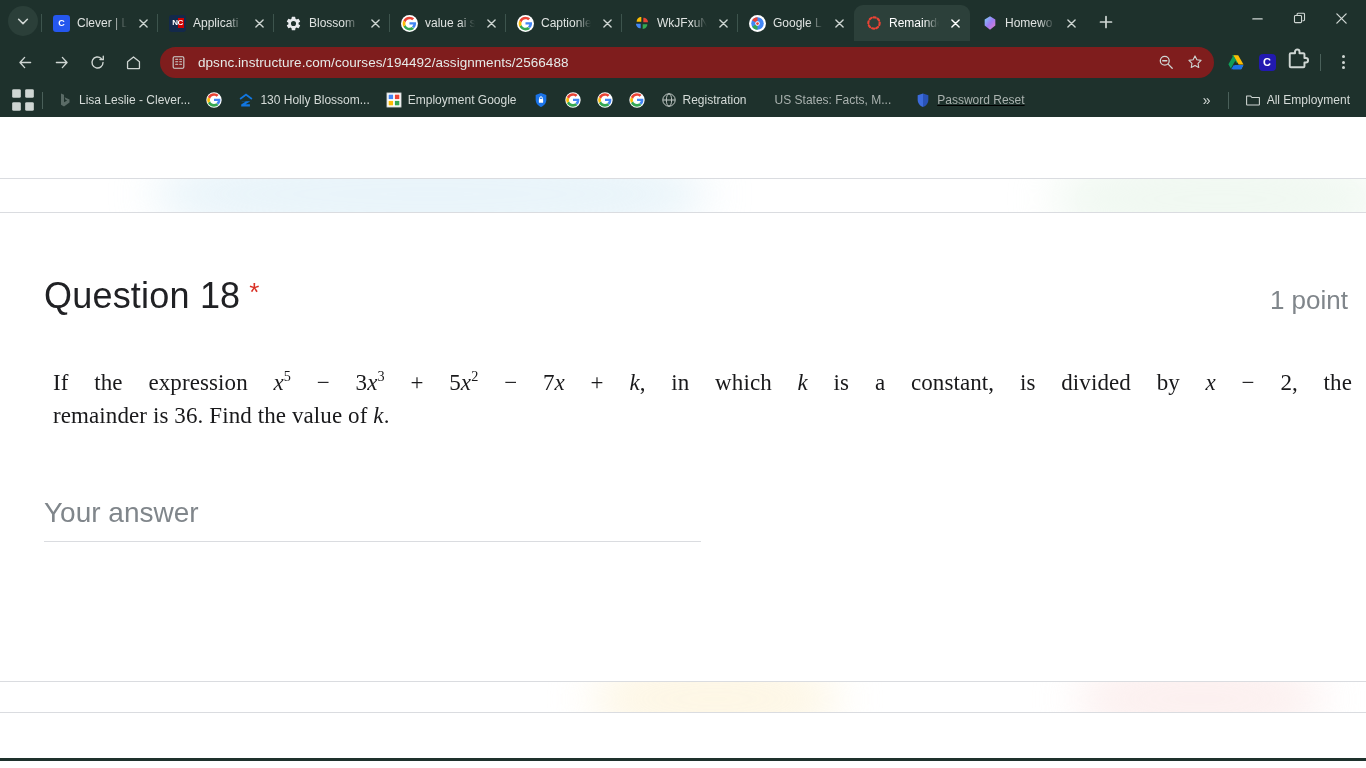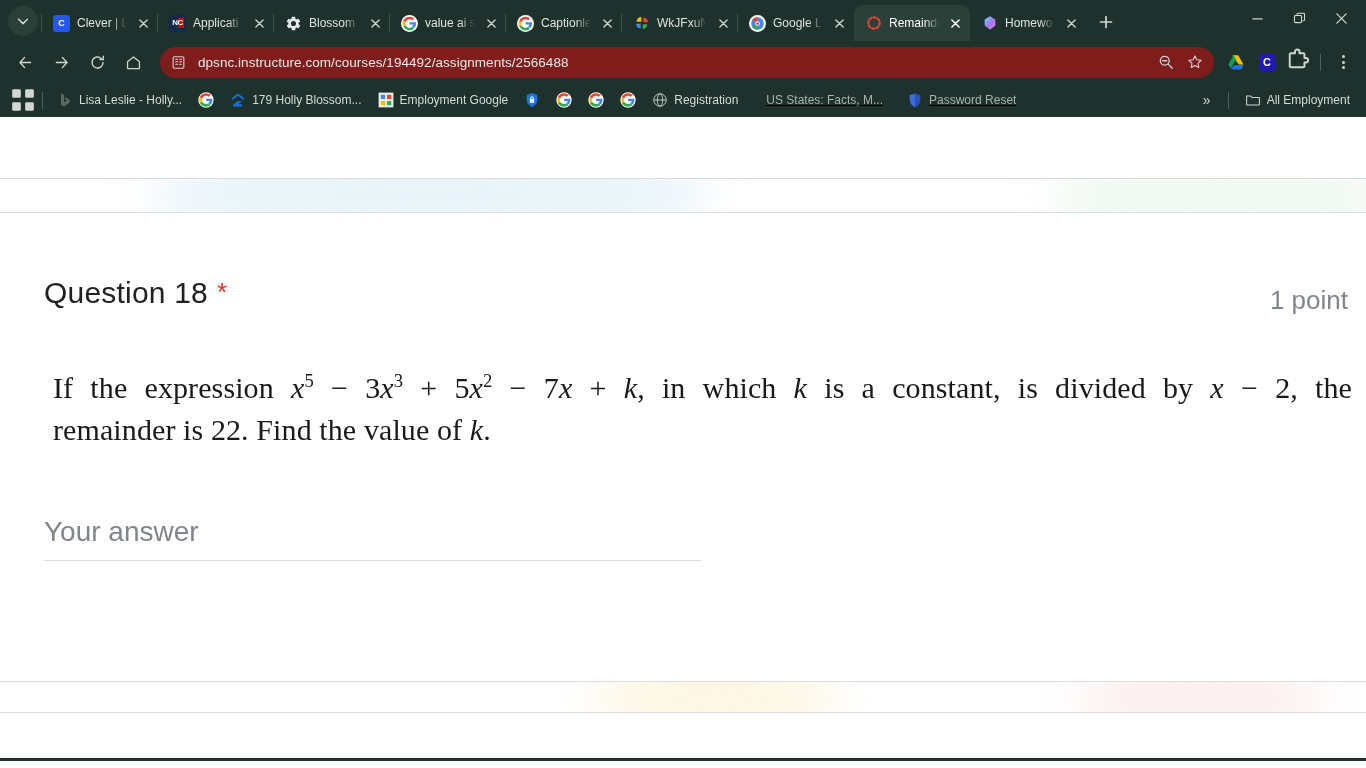--- a/index.html
+++ b/index.html
@@ -196,21 +196,21 @@
     position: relative;
     height: 468px;
     padding: 0;
   }
 
   .q-header {
     display: flex; align-items: flex-start;
     padding: 63px 10px 0 44px;
   }
   .q-title {
-    font-size: 30px;
+    font-size: 36px;
     color: #202124;
     font-weight: 400;
     letter-spacing: .2px;
     line-height: 1.1;
   }
   .q-required {
     color: #d93025;
     font-size: 26px;
     margin-left: 9px;
     line-height: 1;
@@ -223,21 +223,21 @@
     font-size: 26px;
     padding-top: 9px;
     padding-right: 8px;
     white-space: nowrap;
   }
 
   .q-body {
     padding: 0 14px 0 53px;
     margin-top: 51px;
     font-family: "Liberation Serif", serif;
-    font-size: 30px;
+    font-size: 23px;
     color: #19191b;
     line-height: 1.37;
     letter-spacing: .1px;
   }
   .q-body .mi { font-style: italic; }
   .q-body sup { font-size: .62em; vertical-align: super; line-height: 0; }
   .q-line1 { display: block; text-align: justify; text-align-last: justify; }
   .q-line2 { display: block; margin-top: 1px; }
 
   .answer-wrap { padding: 0 0 0 44px; margin-top: 66px; }
@@ -538,21 +538,21 @@
         </svg>
       </div>
       <div class="vdiv"></div>
 
       <div class="bm">
         <span class="bm-ico">
           <svg viewBox="0 0 16 16">
               <path fill="#5a6b66" d="M4 1.5l3 1.2v7.6l3.2-1.8-1.7-.8-1-2.4 5 2.1v3.1L7 14.5 4 12.8z"></path>
             </svg>
         </span>
-        <span class="bm-label">Lisa Leslie - Holly...</span>
+        <span class="bm-label">Lisa Leslie - Clever...</span>
       </div>
 
       <div class="bm">
         <span class="bm-ico">
           <svg viewBox="0 0 48 48" width="16" height="16">
               <circle cx="24" cy="24" r="23" fill="#fff"></circle>
               <path fill="#4285F4" d="M43 24c0-1.5-.1-2.6-.4-3.7H24v6.8h11.2c-.2 1.7-1.4 4.4-4.1 6.2l6.3 4.9C41 35 43 30 43 24z"></path>
               <path fill="#34A853" d="M24 44c5.5 0 10.2-1.9 13.6-5l-6.5-5c-1.8 1.2-4.1 2.1-7.1 2.1-5.4 0-10-3.6-11.7-8.5l-6.7 5.2C8.9 39.3 15.9 44 24 44z"></path>
               <path fill="#FBBC05" d="M12.3 27.6a12 12 0 010-7.2l-6.7-5.2a20 20 0 000 17.6z"></path>
               <path fill="#EA4335" d="M24 11.5c3.8 0 6.4 1.7 7.9 3.1l5.8-5.6C34.1 5.6 29.5 3.5 24 3.5c-8.1 0-15.1 4.7-18.4 11.5l6.7 5.2c1.7-4.9 6.3-8.7 11.7-8.7z"></path>
@@ -560,21 +560,21 @@
         </span>
       </div>
 
       <div class="bm">
         <span class="bm-ico">
           <svg viewBox="0 0 18 18">
               <path fill="#1277e1" d="M9 1.6L16.2 7l-1.1 1.7L9 4.3 2.9 8.7 1.8 7z"></path>
               <path fill="#1277e1" d="M4.2 10.4h9.6l-5.3 3.5h4.9v2.5H3.6v-2.3l5.2-3.4H4.2z"></path>
             </svg>
         </span>
-        <span class="bm-label">179 Holly Blossom...</span>
+        <span class="bm-label">130 Holly Blossom...</span>
       </div>
 
       <div class="bm">
         <span class="bm-ico">
           <svg viewBox="0 0 18 18">
               <rect x="1" y="1" width="16" height="16" fill="#fff" stroke="#b0b6b4" stroke-width=".8"></rect>
               <rect x="3" y="3" width="5" height="5" fill="#4285F4"></rect>
               <rect x="10" y="3" width="5" height="5" fill="#EA4335"></rect>
               <rect x="3" y="10" width="5" height="5" fill="#FBBC05"></rect>
               <rect x="10" y="10" width="5" height="5" fill="#34A853"></rect>
@@ -633,21 +633,21 @@
         <span class="bm-ico">
           <svg viewBox="0 0 18 18" fill="none" stroke="#c3cac7" stroke-width="1.1">
               <circle cx="9" cy="9" r="7"></circle>
               <ellipse cx="9" cy="9" rx="3" ry="7"></ellipse>
               <path d="M2.3 9h13.4"></path>
             </svg>
         </span>
         <span class="bm-label">Registration</span>
       </div>
 
-      <div class="bm" style="padding-left:20px;text-decoration:underline;">
+      <div class="bm" style="padding-left:20px;">
         <span class="bm-label" style="color:#aab2af;">US States: Facts, M...</span>
       </div>
 
       <div class="bm" style="padding-left:16px;text-decoration:underline;">
         <span class="bm-ico">
           <svg viewBox="0 0 18 18">
               <path fill="#2a56c6" d="M9 1.6l6 2.1v5c0 3.9-2.5 7.1-6 8.2V1.6z" opacity=".9"></path>
               <path fill="#3c6bdd" d="M9 1.6L3 3.7v5c0 3.9 2.5 7.1 6 8.2z"></path>
             </svg>
         </span>
@@ -684,21 +684,21 @@
     <div class="card-main">
 
       <div class="q-header">
         <span class="q-title">Question 18</span>
         <span class="q-required">*</span>
         <span class="q-points">1 point</span>
       </div>
 
       <div class="q-body">
         <span class="q-line1"><span>If the expression </span><span class="mi">x</span><sup>5</sup><span> − 3<i class="mi">x</i></span><sup>3</sup><span> + 5<i class="mi">x</i></span><sup>2</sup><span> − 7<i class="mi">x</i></span><span> + <i class="mi">k</i></span><span>, in which </span><span class="mi">k</span><span> is a constant, is divided by </span><span><i class="mi">x</i> − 2</span><span>, the</span></span>
-        <span class="q-line2"><span>remainder is 22.  Find the value of </span><span class="mi">k</span><span>.</span></span>
+        <span class="q-line2"><span>remainder is 36.  Find the value of </span><span class="mi">k</span><span>.</span></span>
       </div>
 
       <div class="answer-wrap">
         <input class="answer-field" type="text" placeholder="Your answer" style="">
       </div>
     </div>
 
     <div class="band-divider"></div>
 
     <div class="strip-bottom-1">

